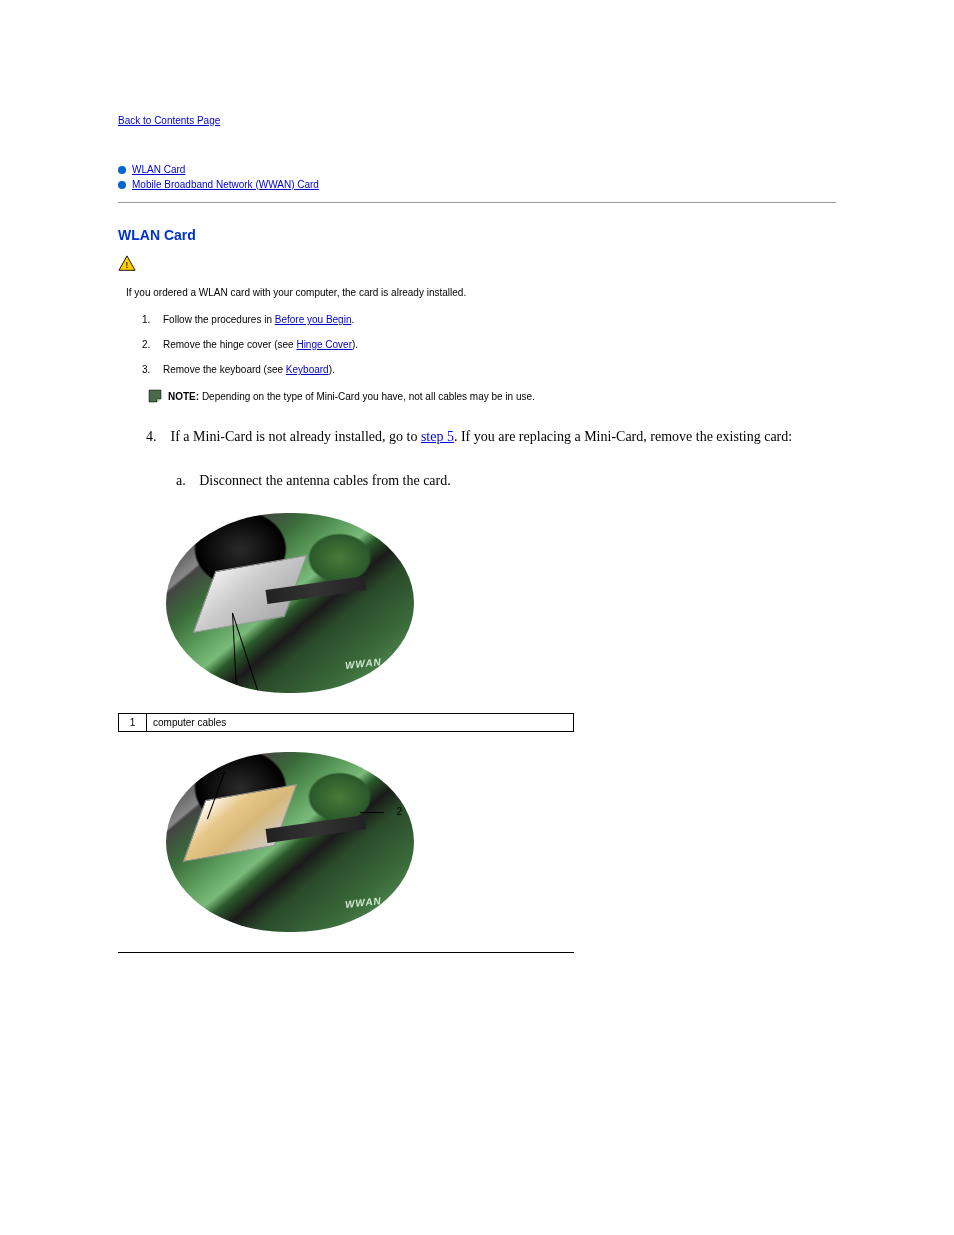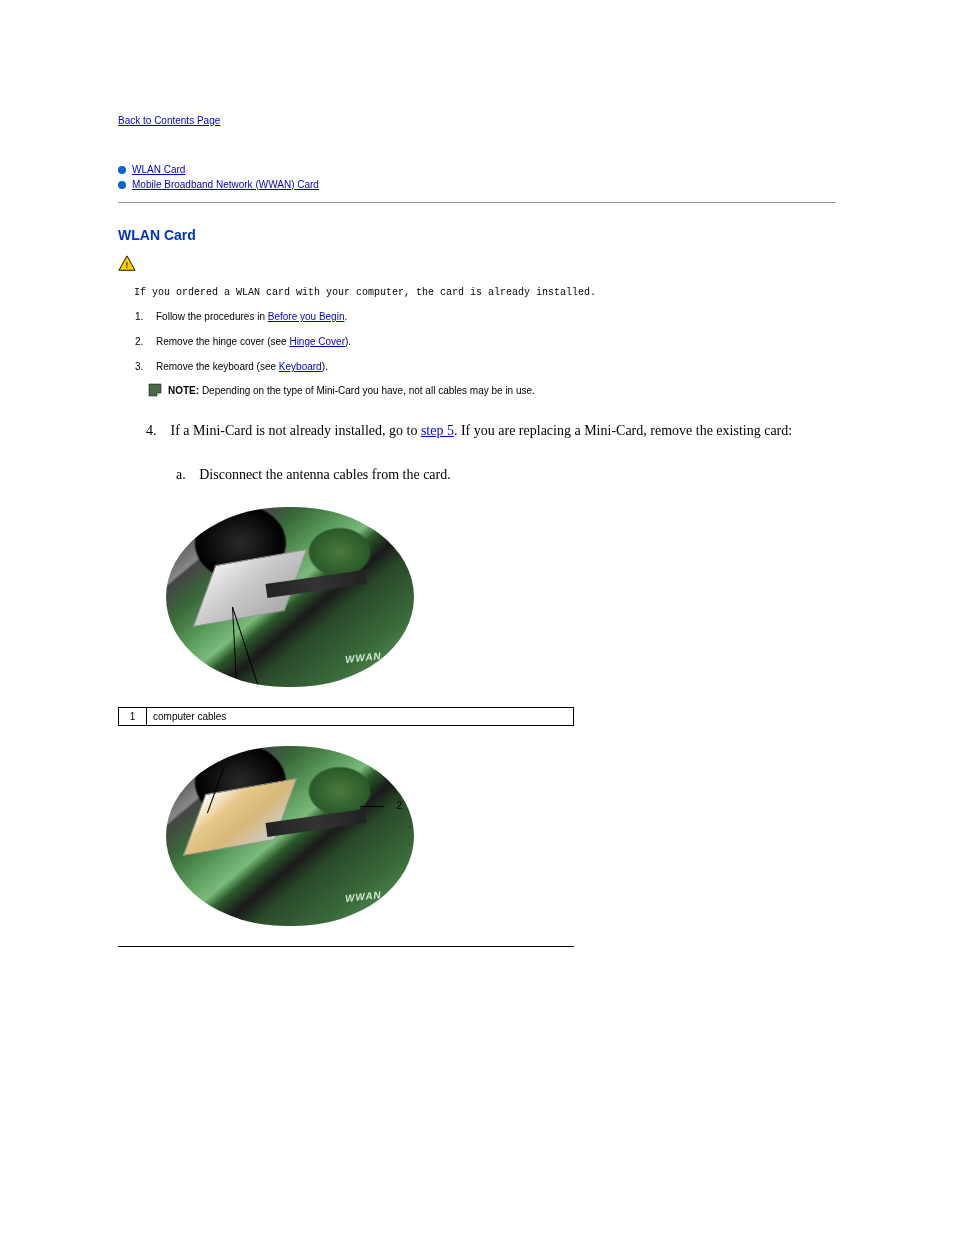--- a/index.html
+++ b/index.html
@@ -56,38 +56,37 @@
   }
   .section-title {
     color: #0033cc;
     font-size: 14px;
     font-weight: bold;
     margin: 10px 0 12px 0;
   }
   .body-text {
     font-size: 10px;
     line-height: 1.5;
-    margin: 6px 16px;
-    font-family: Liberation Mono, monospace;
+    margin: 6px 8px;
   }
   .caution-row {
     display: flex;
     align-items: flex-start;
     margin: 10px 0 14px 0;
   }
   .caution-icon {
     width: 18px; height: 16px;
     flex-shrink: 0;
     margin-right: 8px;
   }
   .caution-icon svg { display: block; }
   .caution-text { font-size: 10px; line-height: 1.5; }
   ol.steps {
     padding-left: 24px;
-    margin: 4px;
+    margin: 11px;
   }
   ol.steps li {
     font-size: 10px;
     line-height: 1.7;
     margin: 8px 0;
     padding-left: 10px;
   }
   ol.steps a { color: #0000cc; text-decoration: underline; }
   .sub-step {
     margin-left: 28px;

